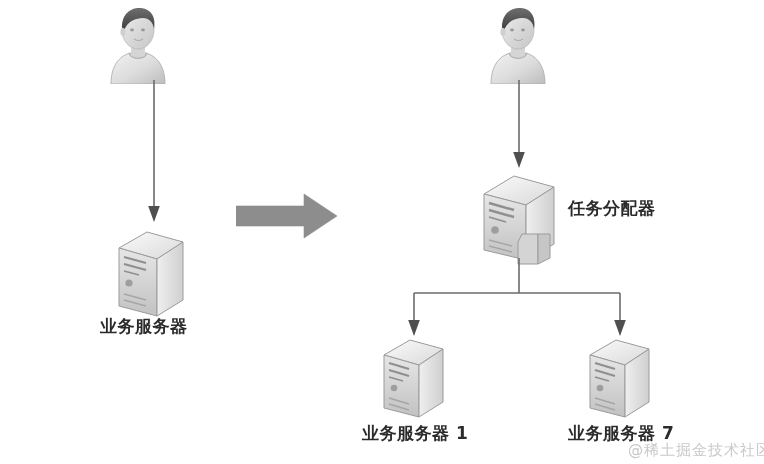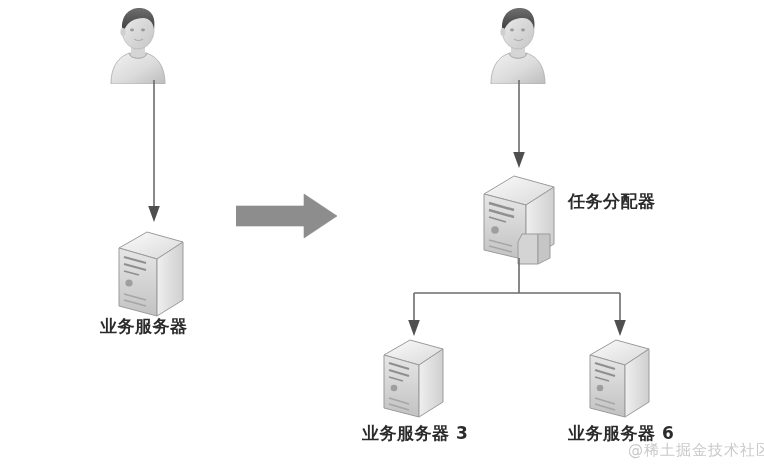--- a/index.html
+++ b/index.html
@@ -190,21 +190,21 @@
       <path d="M11,38 L36,45" stroke="#8f8f8f" stroke-width="2.4"></path>
       <path d="M11,45 L28,50" stroke="#8f8f8f" stroke-width="1.6"></path>
 
       <circle cx="17" cy="58" r="3.8" fill="#9e9e9e"></circle>
 
       <path d="M11,68 L34,74" stroke="#a6a6a6" stroke-width="1.6"></path>
       <path d="M11,74 L34,80" stroke="#a6a6a6" stroke-width="1.6"></path>
     </svg>
   </div>
 
-  <div class="label" style="left:568px; top:193px;">任务分配器</div>
+  <div class="label" style="left:568px; top:200px;">任务分配器</div>
 
   <div class="conn" style="left:406px; top:258px;">
     <svg width="230" height="84" viewBox="0 0 230 84">
 
       <line x1="113" y1="0" x2="113" y2="35" stroke="#6b6b6b" stroke-width="1.6"></line>
 
       <line x1="8" y1="35" x2="214" y2="35" stroke="#6b6b6b" stroke-width="1.6"></line>
 
       <line x1="8" y1="35" x2="8" y2="64" stroke="#6b6b6b" stroke-width="1.6"></line>
       <path d="M8,78 L2.2,62 L13.8,62 Z" fill="#4f4f4f"></path>
@@ -221,33 +221,33 @@
       <path d="M40,29 L64,13 L64,66 L40,81 Z" fill="url(#srvSide)" stroke="#9b9b9b" stroke-width="1"></path>
       <path d="M10,27 L30,33" stroke="#8f8f8f" stroke-width="2.2"></path>
       <path d="M10,34 L30,40" stroke="#8f8f8f" stroke-width="2.2"></path>
       <path d="M10,41 L24,45" stroke="#8f8f8f" stroke-width="1.5"></path>
       <circle cx="15" cy="52" r="3.3" fill="#9e9e9e"></circle>
       <path d="M10,62 L30,68" stroke="#a6a6a6" stroke-width="1.5"></path>
       <path d="M10,68 L30,74" stroke="#a6a6a6" stroke-width="1.5"></path>
     </svg>
   </div>
 
-  <div class="label" style="left:362px; top:425px;">业务服务器 3</div>
+  <div class="label" style="left:362px; top:425px;">业务服务器 1</div>
 
   <div class="node server server-sm" style="left:585px; top:336px;">
     <svg viewBox="0 0 70 86">
       <path d="M5,19 L31,4 L64,13 L40,29 Z" fill="url(#srvTop)" stroke="#9b9b9b" stroke-width="1"></path>
       <path d="M5,19 L40,29 L40,81 L5,72 Z" fill="url(#srvFront)" stroke="#9b9b9b" stroke-width="1"></path>
       <path d="M40,29 L64,13 L64,66 L40,81 Z" fill="url(#srvSide)" stroke="#9b9b9b" stroke-width="1"></path>
       <path d="M10,27 L30,33" stroke="#8f8f8f" stroke-width="2.2"></path>
       <path d="M10,34 L30,40" stroke="#8f8f8f" stroke-width="2.2"></path>
       <path d="M10,41 L24,45" stroke="#8f8f8f" stroke-width="1.5"></path>
       <circle cx="15" cy="52" r="3.3" fill="#9e9e9e"></circle>
       <path d="M10,62 L30,68" stroke="#a6a6a6" stroke-width="1.5"></path>
       <path d="M10,68 L30,74" stroke="#a6a6a6" stroke-width="1.5"></path>
     </svg>
   </div>
 
-  <div class="label" style="left:568px; top:425px;">业务服务器 6</div>
+  <div class="label" style="left:568px; top:425px;">业务服务器 7</div>
 
   <div class="watermark" style="left:628px; top:441px;">@稀土掘金技术社区</div>
 
 </div>
 
 </body></html>

